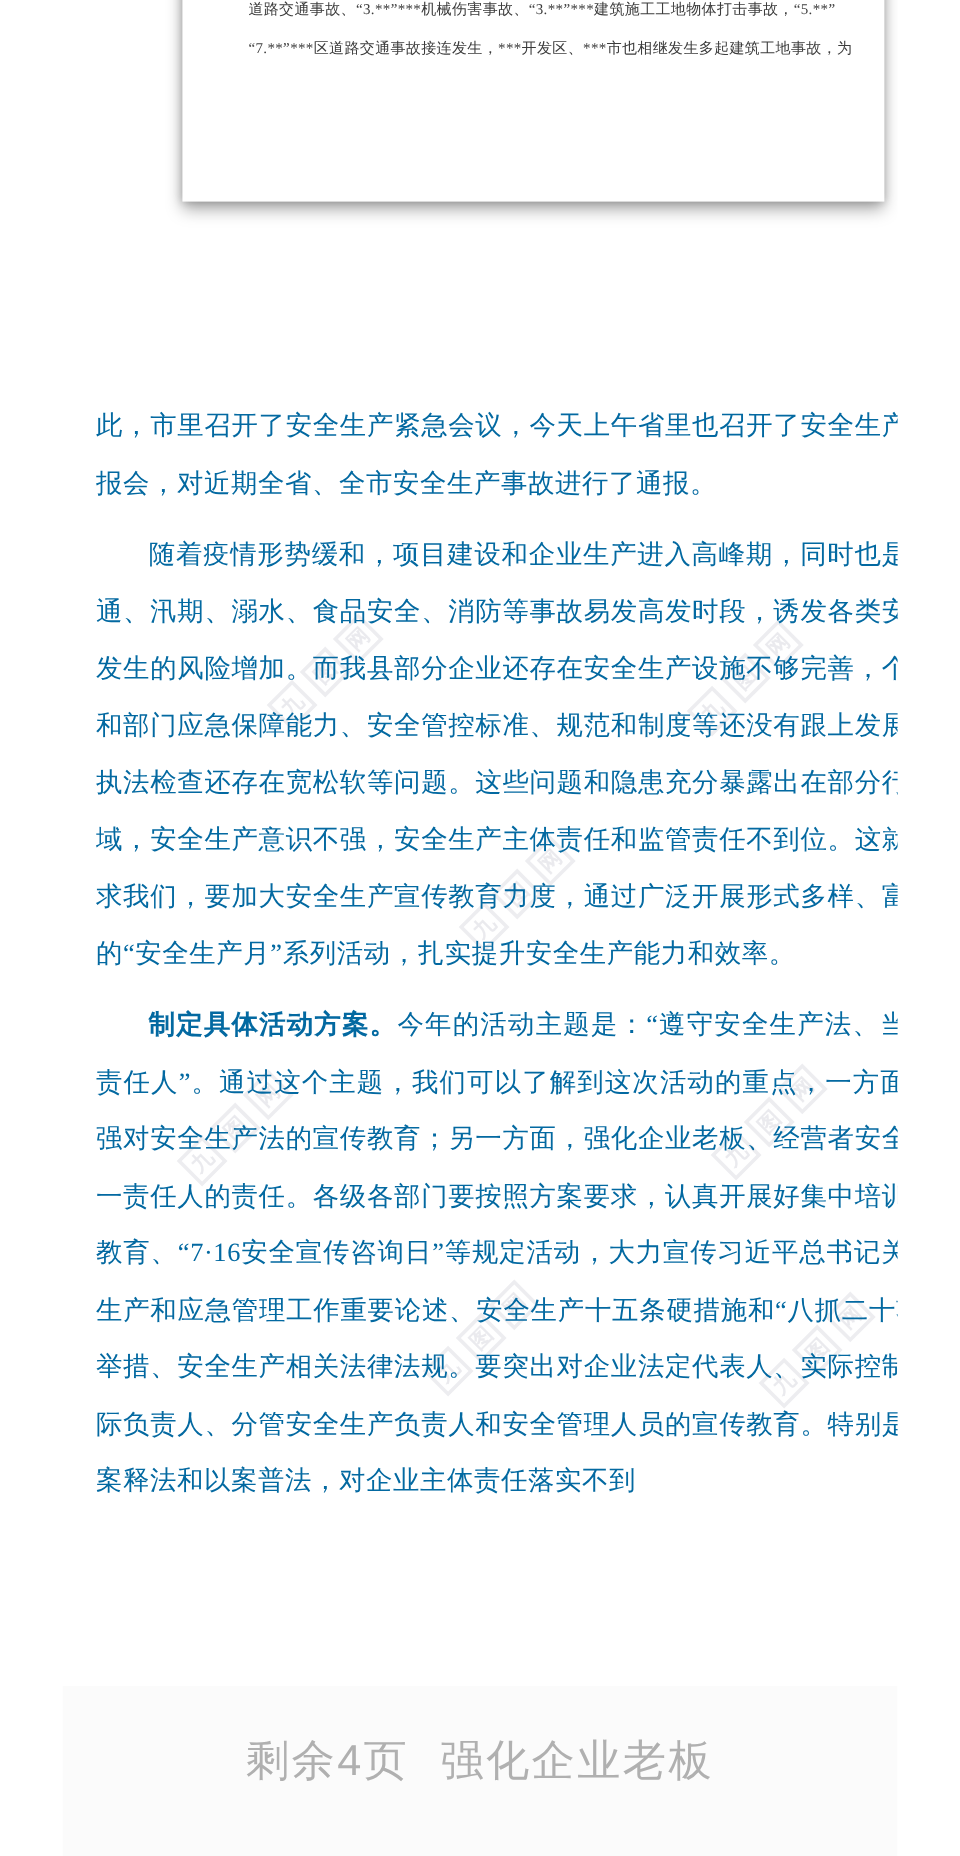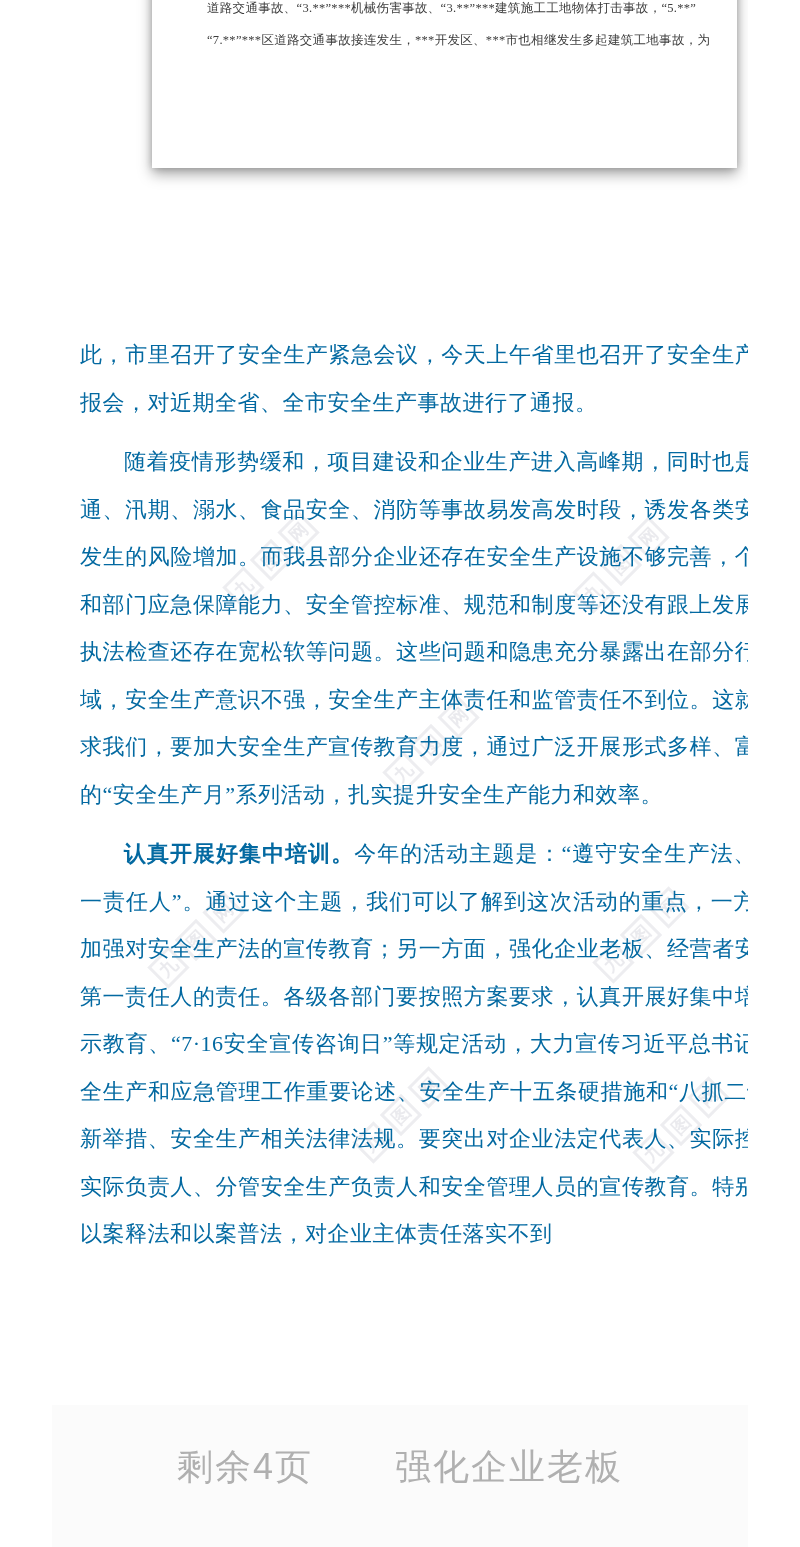--- a/index.html
+++ b/index.html
@@ -50,21 +50,21 @@
     font-family:"Liberation Sans", sans-serif;
   }
 
   
   .preview-footer {
     position:absolute; left:0; right:0; top:1405px; height:142px;
     background:#fbfbfb;
     display:flex; justify-content:center; align-items:flex-start;
     padding-top:38px; box-sizing:border-box;
     font-family:"Liberation Sans", sans-serif;
-    color:#b0b0b0; font-size:36px; letter-spacing:2px;gap:28px;
+    color:#b0b0b0; font-size:36px; letter-spacing:2px;
   }
   .footer-gap { display:inline-block; width:26px; }
 </style>
 </head>
 <body>
 
 <div class="stage">
 
   <div class="prev-page-card">
     <div class="prev-page-inner">
@@ -110,21 +110,21 @@
   </div>
 
   <div class="doc-body">
     <p class="no-indent">
       <span class="para-lead"></span><span>此，市里召开了安全生产紧急会议，今天上午省里也召开了安全生产工作通报会，对近期全省、全市安全生产事故进行了通报。</span>
     </p>
     <p>
       <span class="para-lead"></span><span>随着疫情形势缓和，项目建设和企业生产进入高峰期，同时也是道路交通、汛期、溺水、食品安全、消防等事故易发高发时段，诱发各类安全事故发生的风险增加。而我县部分企业还存在安全生产设施不够完善，个别乡镇和部门应急保障能力、安全管控标准、规范和制度等还没有跟上发展步伐，执法检查还存在宽松软等问题。这些问题和隐患充分暴露出在部分行业和领域，安全生产意识不强，安全生产主体责任和监管责任不到位。这就迫切要求我们，要加大安全生产宣传教育力度，通过广泛开展形式多样、富有实效的“安全生产月”系列活动，扎实提升安全生产能力和效率。</span>
     </p>
     <p>
-      <span class="para-lead">认真开展好集中培训。</span><span>今年的活动主题是：“遵守安全生产法、当好第一责任人”。通过这个主题，我们可以了解到这次活动的重点，一方面，要加强对安全生产法的宣传教育；另一方面，强化企业老板、经营者安全生产第一责任人的责任。各级各部门要按照方案要求，认真开展好集中培训、警示教育、“7·16安全宣传咨询日”等规定活动，大力宣传习近平总书记关于安全生产和应急管理工作重要论述、安全生产十五条硬措施和“八抓二十项”创新举措、安全生产相关法律法规。要突出对企业法定代表人、实际控制人、实际负责人、分管安全生产负责人和安全管理人员的宣传教育。特别是，要以案释法和以案普法，对企业主体责任落实不到</span>
+      <span class="para-lead">制定具体活动方案。</span><span>今年的活动主题是：“遵守安全生产法、当好第一责任人”。通过这个主题，我们可以了解到这次活动的重点，一方面，要加强对安全生产法的宣传教育；另一方面，强化企业老板、经营者安全生产第一责任人的责任。各级各部门要按照方案要求，认真开展好集中培训、警示教育、“7·16安全宣传咨询日”等规定活动，大力宣传习近平总书记关于安全生产和应急管理工作重要论述、安全生产十五条硬措施和“八抓二十项”创新举措、安全生产相关法律法规。要突出对企业法定代表人、实际控制人、实际负责人、分管安全生产负责人和安全管理人员的宣传教育。特别是，要以案释法和以案普法，对企业主体责任落实不到</span>
     </p>
   </div>
 
   <div class="preview-footer">
     <span>剩余4页</span>
     <span class="footer-gap"></span>
     <span>强化企业老板</span>
   </div>
 
 </div>

